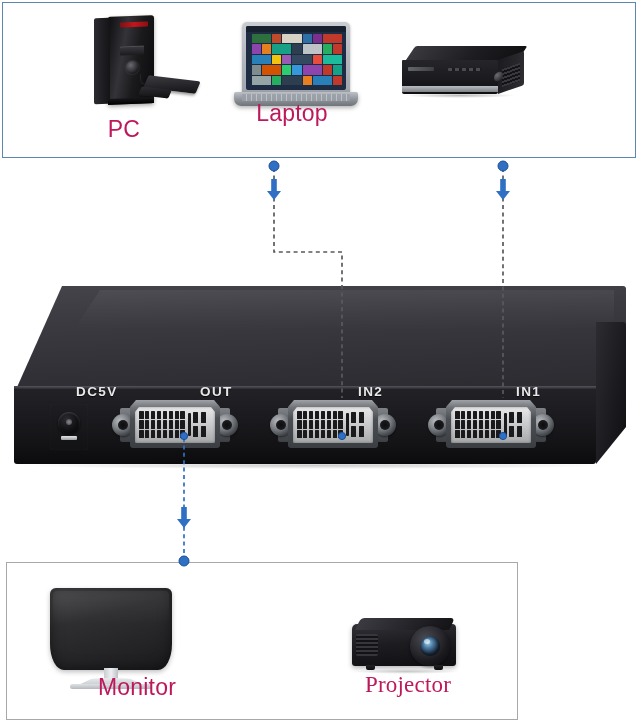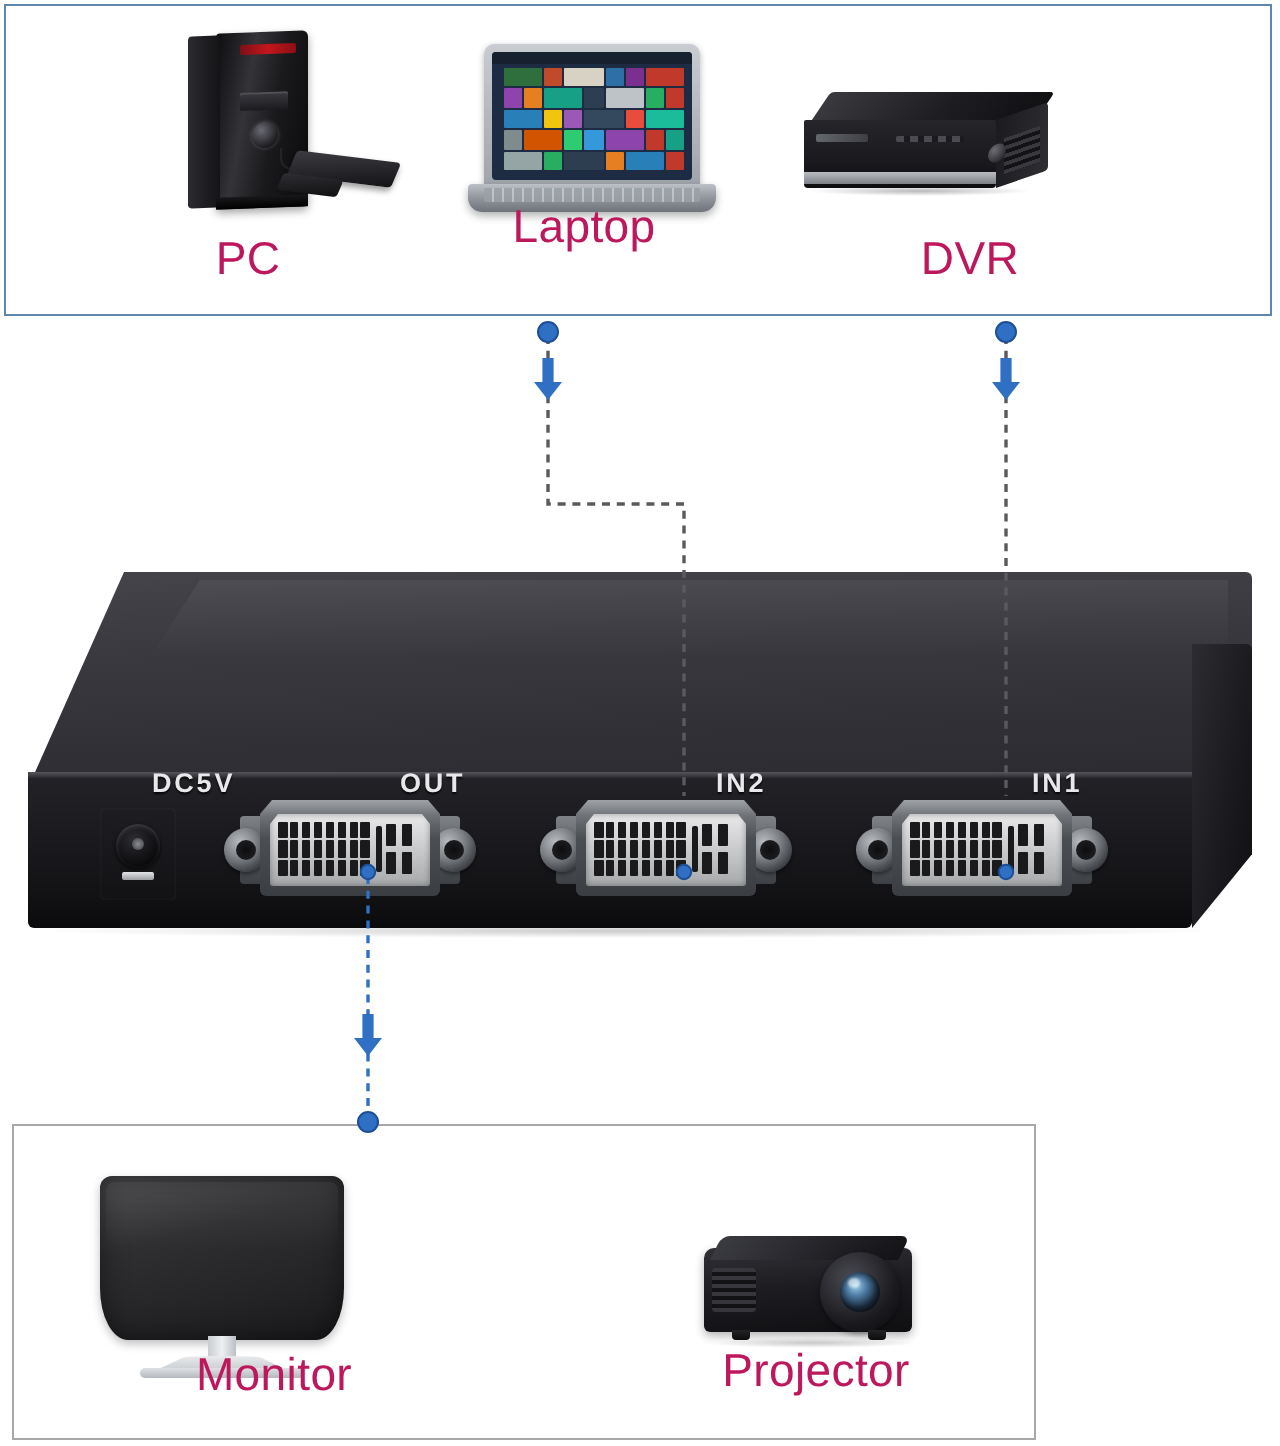--- a/index.html
+++ b/index.html
@@ -289,21 +289,20 @@
     <div class="dvr-top"></div>
     <div class="dvr-side"></div>
     <div class="dvr-vent"></div>
     <div class="dvr-front"></div>
     <div class="dvr-logo"></div>
     <div class="dvr-btn"></div>
     <div class="dvr-knob"></div>
     <div class="dvr-silver"></div>
     <div class="dvr-shadow"></div>
   </div>
-  <div class="dev-label" style="left:425px;top:116px;width:120px;">DVR</div>
 
   <div id="switch">
     <div class="sw-topface"></div>
     <div class="sw-topsheen"></div>
     <div class="sw-right"></div>
     <div class="sw-front"></div>
     <div class="sw-frontedge"></div>
     <div class="sw-shadow"></div>
 
     <div class="port-label" style="left:38px;top:98px;">DC5V</div>
@@ -460,21 +459,21 @@
     <div class="prj-body"></div>
     <div class="prj-top"></div>
     <div class="prj-vent"></div>
     <div class="prj-lensring"></div>
     <div class="prj-lens"></div>
     <div class="prj-lens-hl"></div>
     <div class="prj-foot" style="left:18px;"></div>
     <div class="prj-foot" style="left:86px;"></div>
     <div class="prj-shadow"></div>
   </div>
-  <div class="dev-label" style="left:348px;top:672px;width:120px;">Projector</div>
+  <div class="dev-label" style="left:348px;top:672px;width:120px;font-family:Liberation Serif, serif;">Projector</div>
 
   <svg id="wires" viewBox="0 0 640 723">
 
     <g>
       <path class="wire" d="M274,168 L274,252 L342,252 L342,398"></path>
       <circle class="node" cx="274" cy="166" r="5"></circle>
       <path class="arrow" d="M274,200 l-7,-9 h4.2 v-12 h5.6 v12 h4.2 z"></path>
     </g>
 
     <g>

